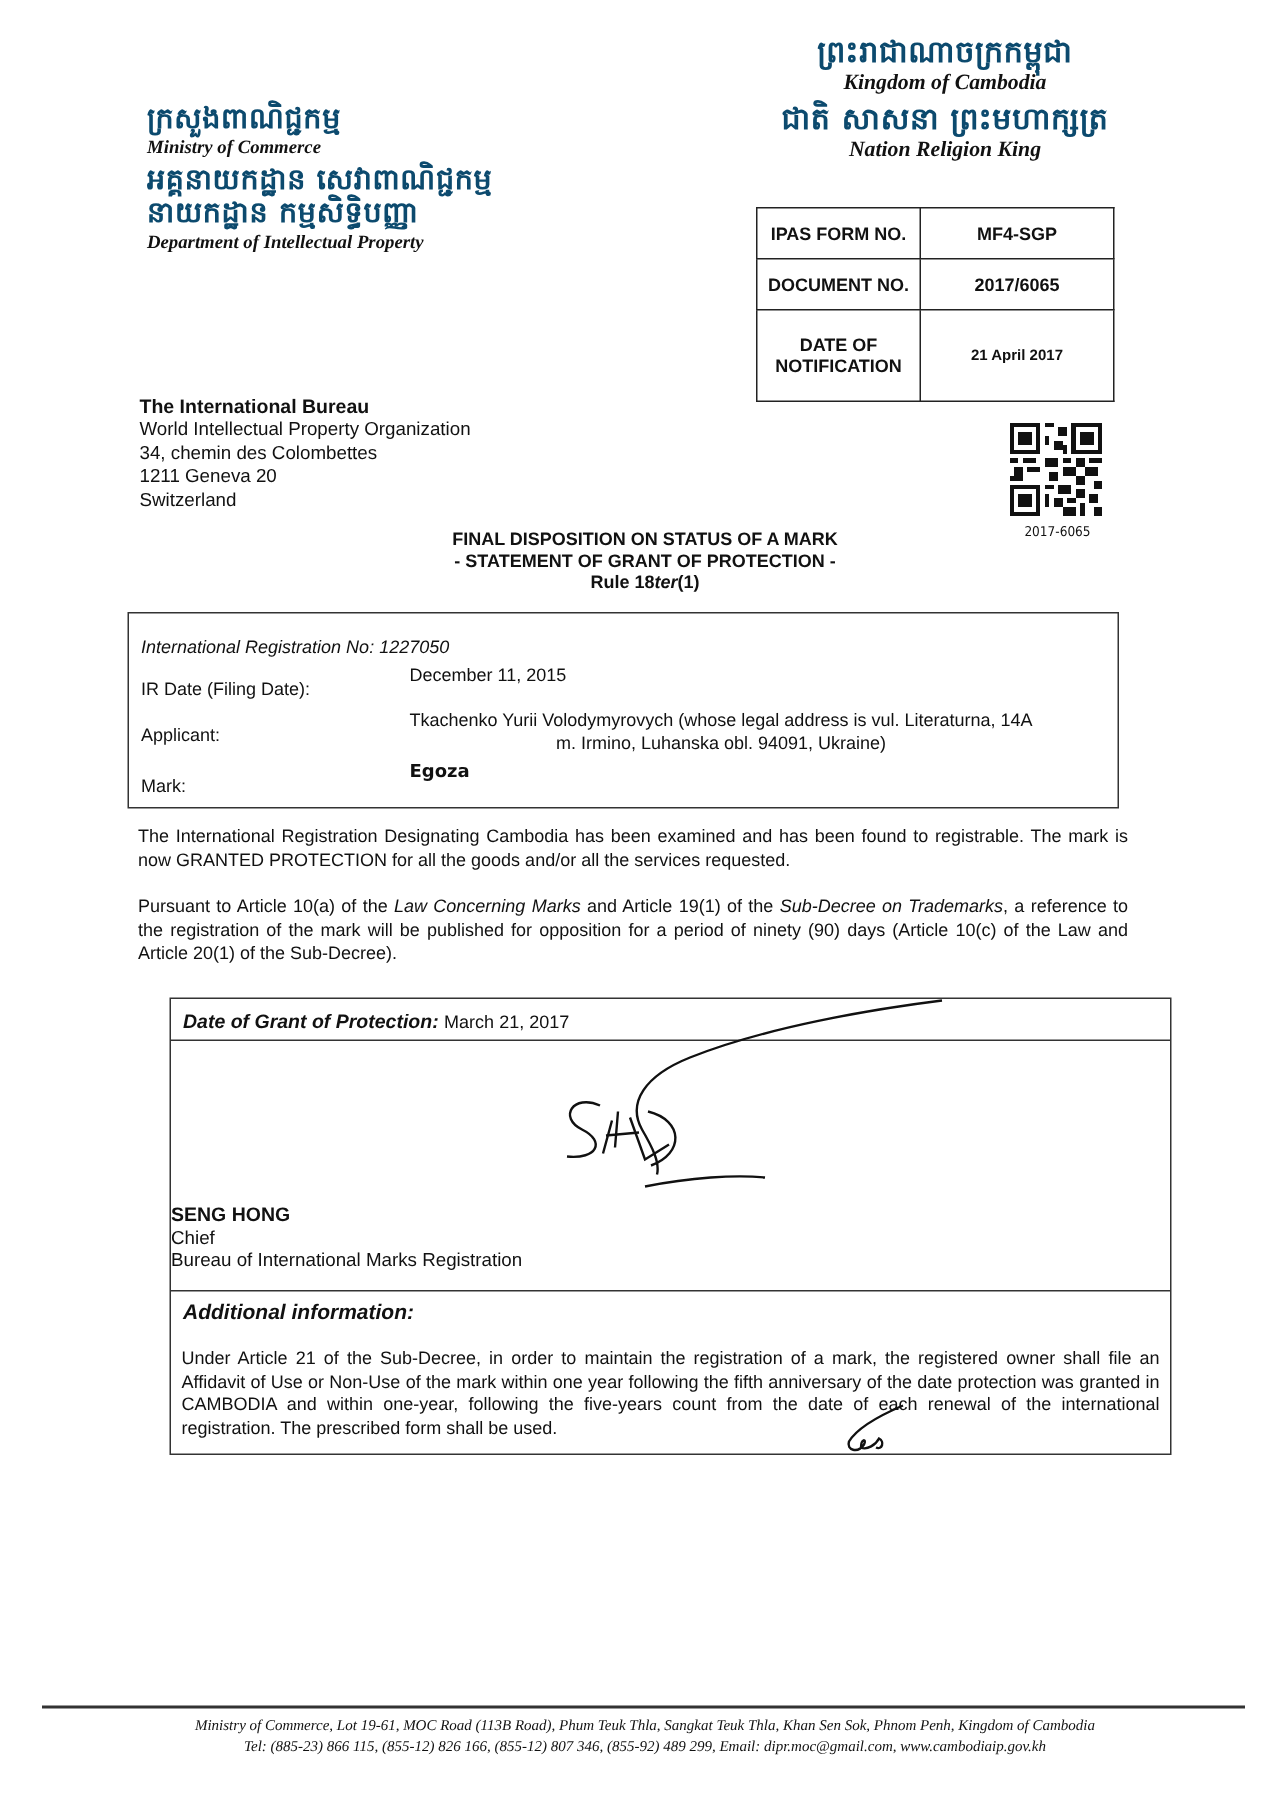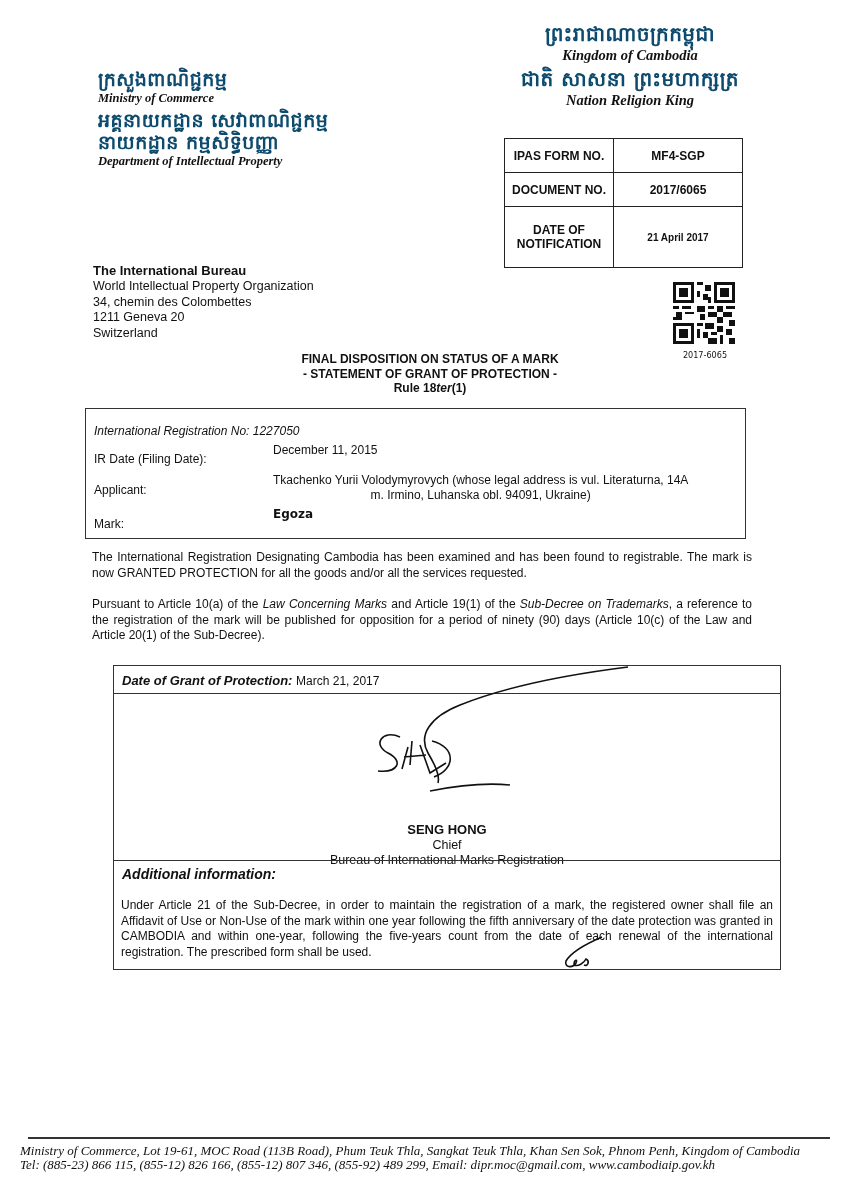--- a/index.html
+++ b/index.html
@@ -46,29 +46,29 @@
   
   .para { left: 92px; width: 660px; font-size: 12px; line-height: 15.5px; text-align: justify; }
   #para1 { top: 550px; }
   #para2 { top: 597px; }
 
   
   #grant-box { left: 85px; top: 665px; width: 666px; height: 303px; border: 1.3px solid #333; margin-left: 28px; }
   #grant-header { position: absolute; left: 0; top: 0; width: 100%; height: 27px; border-bottom: 1.3px solid #333; }
   #grant-header .lbl { position: absolute; left: 8px; top: 7px; font-size: 13px; font-weight: bold; font-style: italic; }
   #grant-header .val { font-size: 12px; font-weight: normal; font-style: normal; }
-  #signatory { position: absolute; left: 0; width: 100%; top: 156px; text-align: center; font-size: 12.5px; line-height: 15.5px; }
+  #signatory { position: absolute; left: 0; width: 100%; top: 136px; text-align: left; font-size: 12.5px; line-height: 15.5px; }
   #signatory .name { font-weight: bold; font-size: 13px; }
   #sig-divider { position: absolute; left: 0; top: 194px; width: 100%; border-top: 1.3px solid #333; }
   #additional-title { position: absolute; left: 8px; top: 200px; font-size: 14px; font-weight: bold; font-style: italic; }
   #additional-text { position: absolute; left: 7px; top: 232px; width: 652px; font-size: 12px; line-height: 15.5px; text-align: justify; }
 
   
   #footer-line { left: 28px; top: 1137px; width: 802px; border-top: 2px solid #333; }
-  #footer { left: 20px; top: 1144px; width: 820px; font-family: "Liberation Serif", serif; font-style: italic; font-size: 13px; line-height: 14px; }
+  #footer { left: 20px; top: 1144px; width: 820px; text-align: center; font-family: "Liberation Serif", serif; font-style: italic; font-size: 10px; line-height: 14px; }
 
   svg.sig { position: absolute; }
 </style>
 </head>
 <body>
 
 <div id="left-header" class="abs">
   <div class="khmer">ក្រសួងពាណិជ្ជកម្ម</div>
   <div class="en serif-it">Ministry of Commerce</div>
   <div class="khmer">អគ្គនាយកដ្ឋាន សេវាពាណិជ្ជកម្ម</div>

